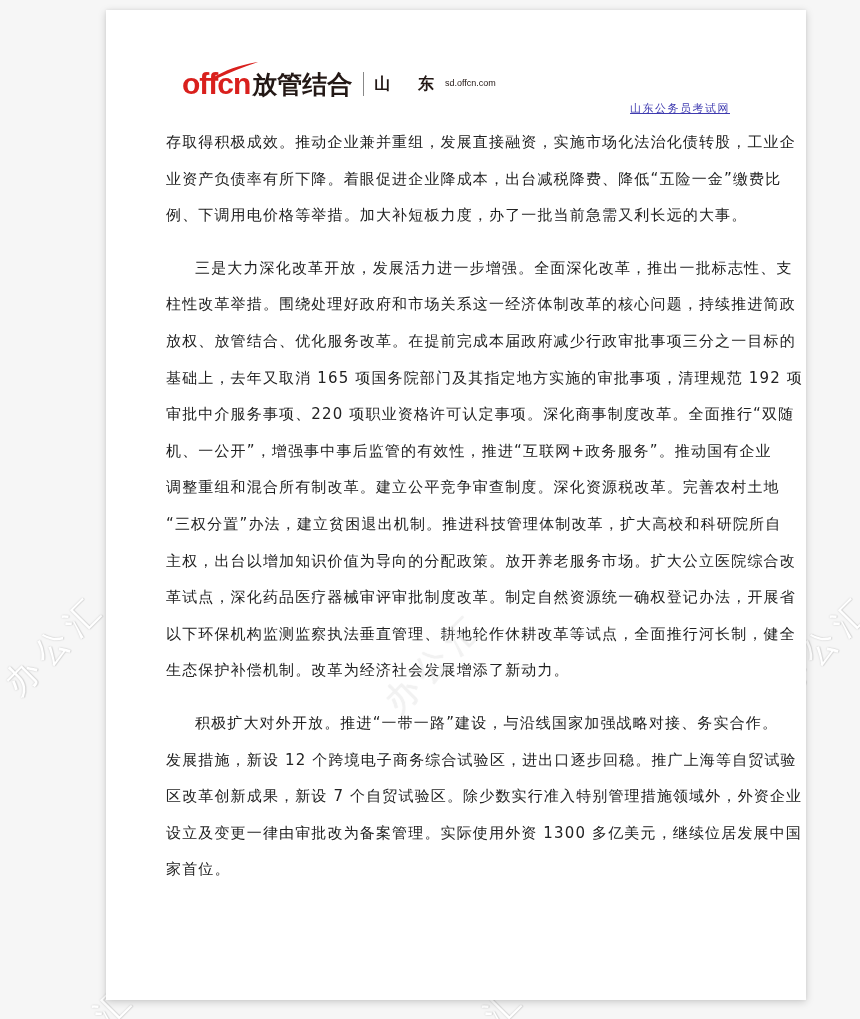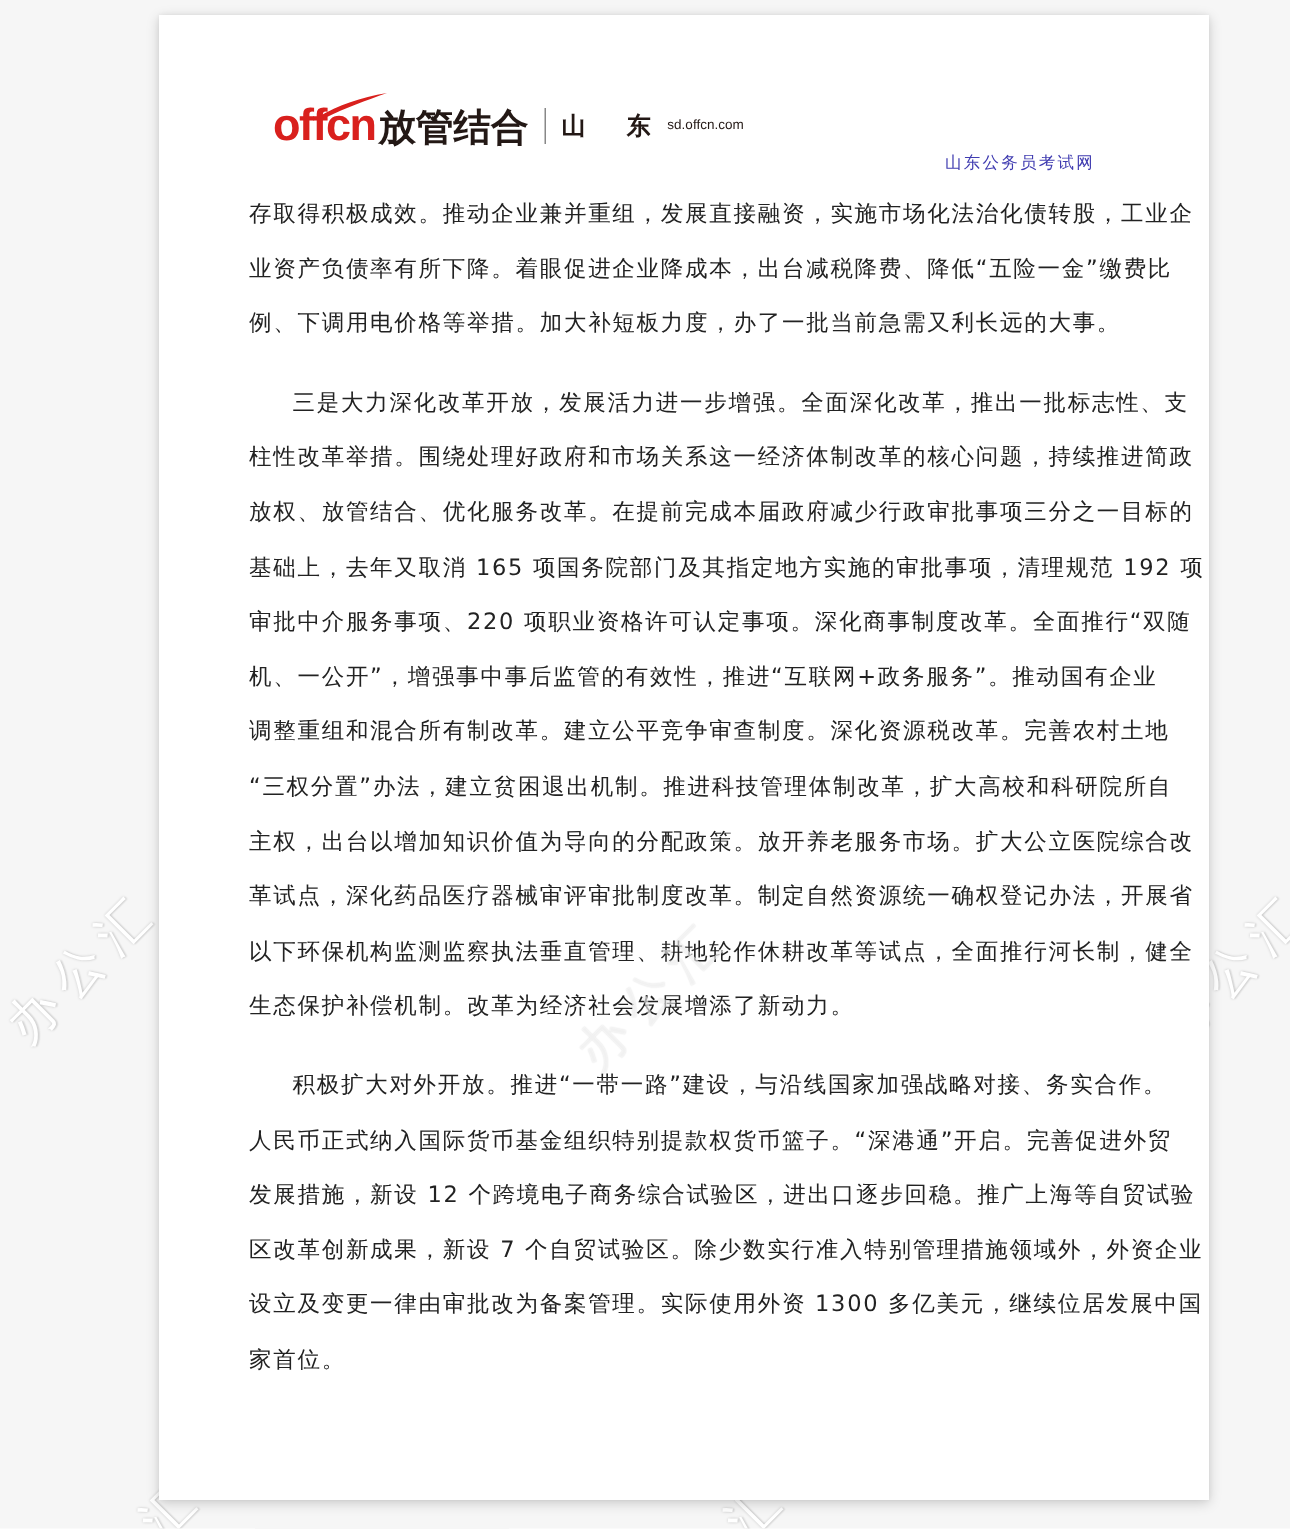--- a/index.html
+++ b/index.html
@@ -95,20 +95,21 @@
     margin-top: 3px;
     font-family: "Liberation Sans", sans-serif;
   }
   .header-link {
     position: absolute;
     left: 524px;
     top: 91px;
     font-family: "DejaVu Serif", "Liberation Serif", serif;
     font-size: 11px;
     color: #3f3bb0;
+    text-decoration: underline;
     letter-spacing: 1.5px;
   }
   .body-text {
     position: absolute;
     left: 60px;
     top: 114px;
     width: 552px;
     color: #222222;
     font-size: 15px;
     line-height: 36.6px;
@@ -174,21 +175,20 @@
       <span class="line">机、一公开”，增强事中事后监管的有效性，推进“互联网+政务服务”。推动国有企业</span>
       <span class="line">调整重组和混合所有制改革。建立公平竞争审查制度。深化资源税改革。完善农村土地</span>
       <span class="line">“三权分置”办法，建立贫困退出机制。推进科技管理体制改革，扩大高校和科研院所自</span>
       <span class="line">主权，出台以增加知识价值为导向的分配政策。放开养老服务市场。扩大公立医院综合改</span>
       <span class="line">革试点，深化药品医疗器械审评审批制度改革。制定自然资源统一确权登记办法，开展省</span>
       <span class="line">以下环保机构监测监察执法垂直管理、耕地轮作休耕改革等试点，全面推行河长制，健全</span>
       <span class="line last">生态保护补偿机制。改革为经济社会发展增添了新动力。</span>
     </div>
     <div class="para">
       <span class="line indent">积极扩大对外开放。推进“一带一路”建设，与沿线国家加强战略对接、务实合作。</span>
-      <span class="line">人民币正式纳入国际货币基金组织特别提款权货币篮子。“深港通”开启。完善促进外贸</span>
       <span class="line">发展措施，新设 12 个跨境电子商务综合试验区，进出口逐步回稳。推广上海等自贸试验</span>
       <span class="line">区改革创新成果，新设 7 个自贸试验区。除少数实行准入特别管理措施领域外，外资企业</span>
       <span class="line">设立及变更一律由审批改为备案管理。实际使用外资 1300 多亿美元，继续位居发展中国</span>
       <span class="line last">家首位。</span>
     </div>
   </div>
 </div>
 
 <div class="watermark front" style="left:372px; top:640px;">办公汇</div>
 

